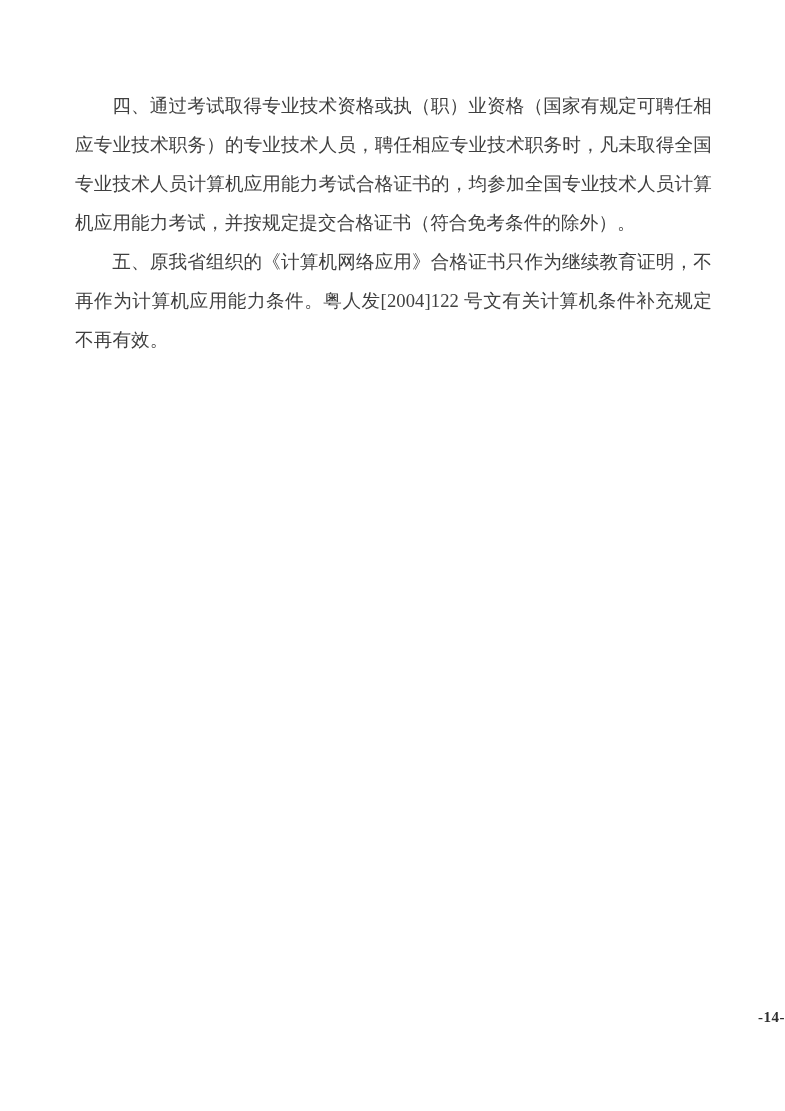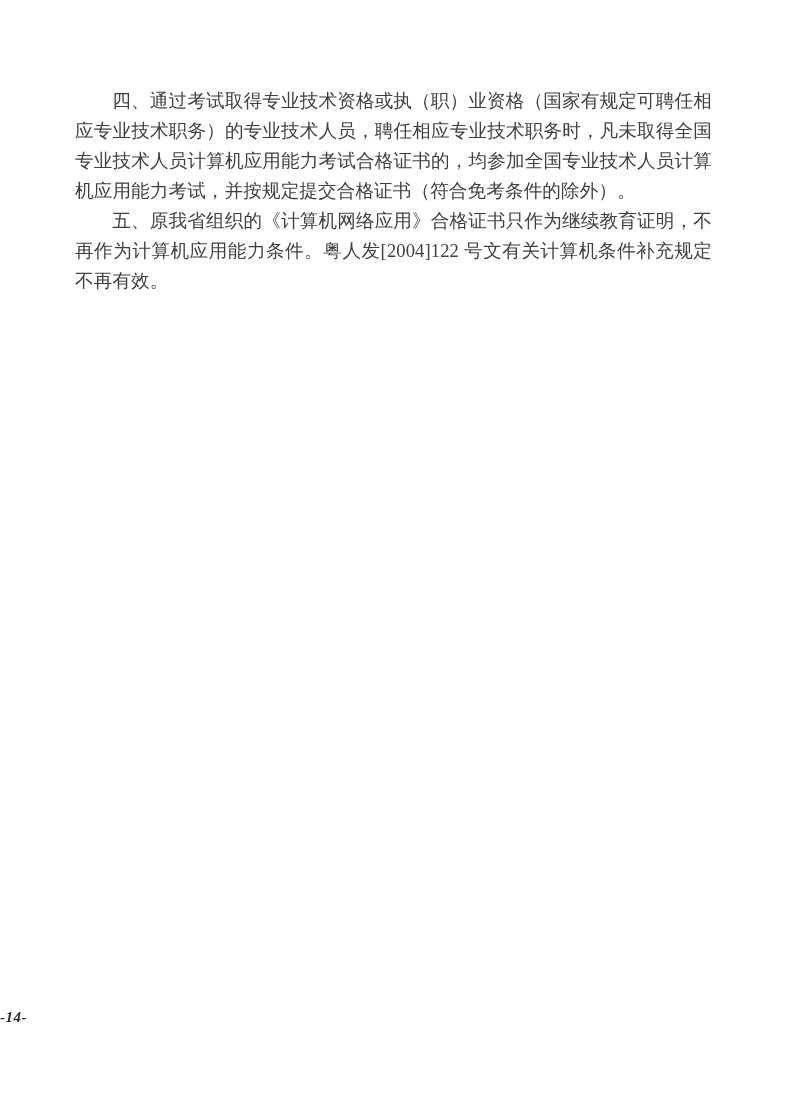--- a/index.html
+++ b/index.html
@@ -24,33 +24,32 @@
   }
   .body-text {
     position: absolute;
     left: 75px;
     top: 86px;
     width: 637px;
   }
   .para {
     margin: 0;
     font-size: 18.6px;
-    line-height: 30px;
+    line-height: 39px;
     letter-spacing: 0.1px;
     text-align: justify;
     text-indent: 2em;
     word-break: break-all;
   }
   .footer {
     position: absolute;
     left: 0;
     right: 0;
     top: 1008px;
-    text-align: left;
-    font-style: italic;
+    text-align: right;
   }
   .page-number {
     font-size: 15px;
     font-weight: bold;
     letter-spacing: 0.5px;
     color: #2e2e2e;
     font-family: "Liberation Serif", "DejaVu Serif", serif;
   }
 </style>
 </head>

